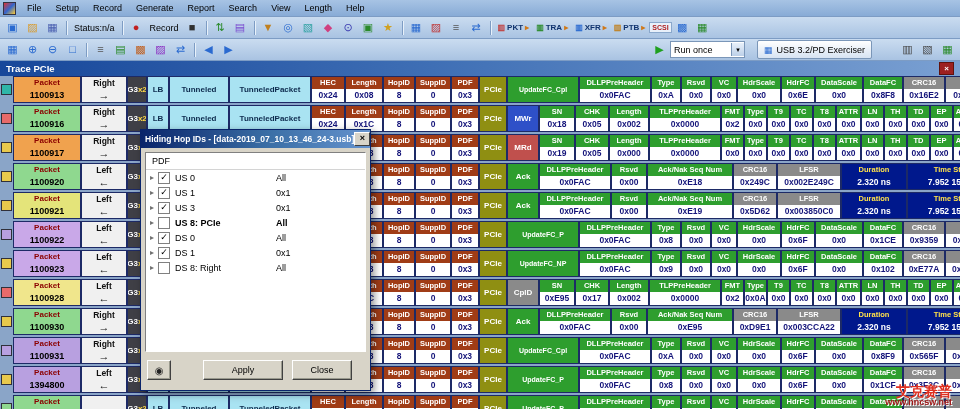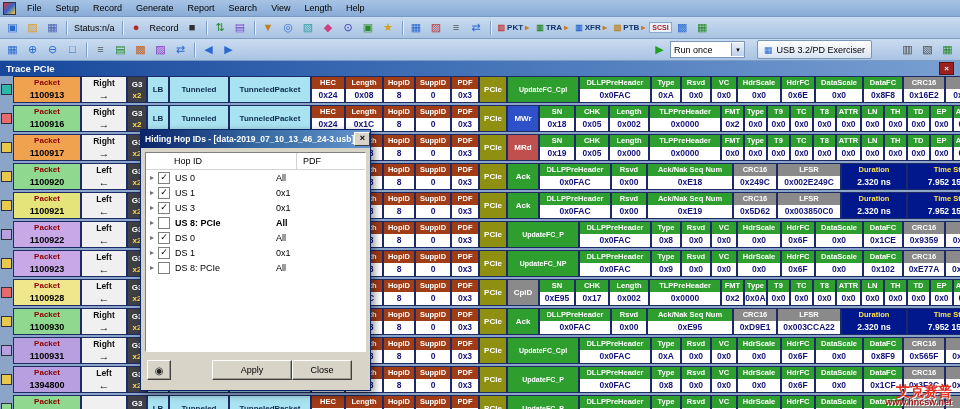--- a/index.html
+++ b/index.html
@@ -39,21 +39,21 @@
   .mark span{width:9px;height:9px;border:1px solid #30303a;display:block;}
   .pcell{width:66px;flex:none;border:1px solid #1d2a66;display:flex;flex-direction:column;overflow:hidden;}
   .pcell .pl{font-size:8px;font-weight:bold;color:#8b0000;text-align:center;line-height:12px;}
   .pcell .pn{font-size:9px;font-weight:bold;color:#000;text-align:center;line-height:13px;}
   .dcell{width:44px;flex:none;border:1px solid #1d2a66;background:#f0f0f0;display:flex;flex-direction:column;
          align-items:center;overflow:hidden;}
   .dcell .dt{font-size:8.5px;font-weight:bold;line-height:12px;color:#111;}
   .dcell .da{font-size:11px;line-height:12px;color:#111;}
   .badge{flex:none;display:flex;align-items:center;justify-content:center;font-weight:bold;font-size:8px;
          border:1px solid #1d2a66;overflow:hidden;white-space:nowrap;}
-  .b2{flex-direction:column;line-height:11px;font-size:8px;}
+  .b2{flex-direction:row;line-height:11px;font-size:8px;}
   .hv{flex:none;display:flex;flex-direction:column;border:1px solid #1d2a66;overflow:hidden;}
   .hv .h{height:12px;line-height:12px;font-size:7.5px;font-weight:bold;color:#fff;text-align:center;
          white-space:nowrap;overflow:hidden;}
   .hv .v{flex:1;line-height:13px;font-size:8.5px;font-weight:bold;color:#14147a;background:#fff;
          text-align:center;white-space:nowrap;overflow:hidden;}
   .hm .h{background:#a03c16;} .hg .h{background:#2e9e2e;} .hy .h{background:#8a8a8a;}
   .hn .h{background:#00188c;color:#ffe24a;} .hn .v{background:#00188c;color:#fff;}
   
   .dialog{position:absolute;left:140px;top:129px;width:229px;height:260px;background:#d8d4c8;
           border:1px solid #0a246a;box-shadow:3px 3px 8px rgba(0,0,0,.45);display:flex;flex-direction:column;z-index:5;}
@@ -70,21 +70,21 @@
   .exp{width:12px;text-align:center;color:#707070;font-size:8px;flex:none;}
   .cb{width:10px;height:10px;flex:none;border:1px solid #808080;background:#fff;font-size:9px;line-height:9px;
       text-align:center;margin-right:5px;color:#000;}
   .hoplabel{width:95px;flex:none;white-space:nowrap;overflow:hidden;}
   .pdfval{flex:1;padding-left:6px;}
   .dfoot{height:28px;flex:none;display:flex;align-items:center;padding:0 8px 6px 6px;}
   .btn{height:18px;background:#d8d4c8;border:1px solid;border-color:#fff #404040 #404040 #fff;
        box-shadow:inset -1px -1px 0 #9a9a8e;font-size:9px;display:flex;align-items:center;justify-content:center;}
   .eyebtn{width:22px;font-size:10px;color:#222;}
   .apply{width:78px;margin-left:auto;}
-  .closebtn{width:58px;margin-left:0;margin-right:10px;}
+  .closebtn{width:58px;margin-left:9px;margin-right:10px;}
   
   .wm{position:absolute;right:8px;bottom:2px;z-index:9;text-align:right;pointer-events:none;line-height:1;}
   .wm-cn{display:block;color:#e03020;font-weight:bold;font-size:14px;text-shadow:1px 1px 0 #fff;}
   .wm-brand{display:block;color:#d02018;font-weight:bold;font-style:italic;font-size:15px;letter-spacing:1px;
             text-shadow:1px 1px 0 #fff;}
   .wm-brand::first-letter{font-size:34px;}
   .wm-url{display:block;color:#a01818;font-weight:bold;font-size:9px;text-shadow:1px 1px 0 #fff;}
 </style>
 </head>
 <body>
@@ -1204,21 +1204,20 @@
     </div>
 </div>
 
 <div class="dialog">
   <div class="dtitle">
     <span>Hiding Hop IDs - [data-2019_07_10_13_46_24-3.usb]</span>
     <span class="dclose">×</span>
   </div>
   <div class="dbody">
     <div class="dhead">
-      <span class="c1">Hop ID</span>
       <span class="c2">PDF</span>
     </div>
     <div>
         <div class="drow">
           <span class="exp">▸</span>
           <span class="cb">✓</span>
           <span class="hoplabel">US 0</span>
           <span class="pdfval">All</span>
         </div>
         <div class="drow">
@@ -1247,21 +1246,21 @@
         </div>
         <div class="drow">
           <span class="exp">▸</span>
           <span class="cb">✓</span>
           <span class="hoplabel">DS 1</span>
           <span class="pdfval">0x1</span>
         </div>
         <div class="drow">
           <span class="exp">▸</span>
           <span class="cb"></span>
-          <span class="hoplabel">DS 8: PCIe</span>
+          <span class="hoplabel">DS 8: Right</span>
           <span class="pdfval">All</span>
         </div>
       </div>
   </div>
   <div class="dfoot">
     <span class="btn eyebtn">◉</span>
     <span class="btn apply">Apply</span>
     <span class="btn closebtn">Close</span>
   </div>
 </div>

